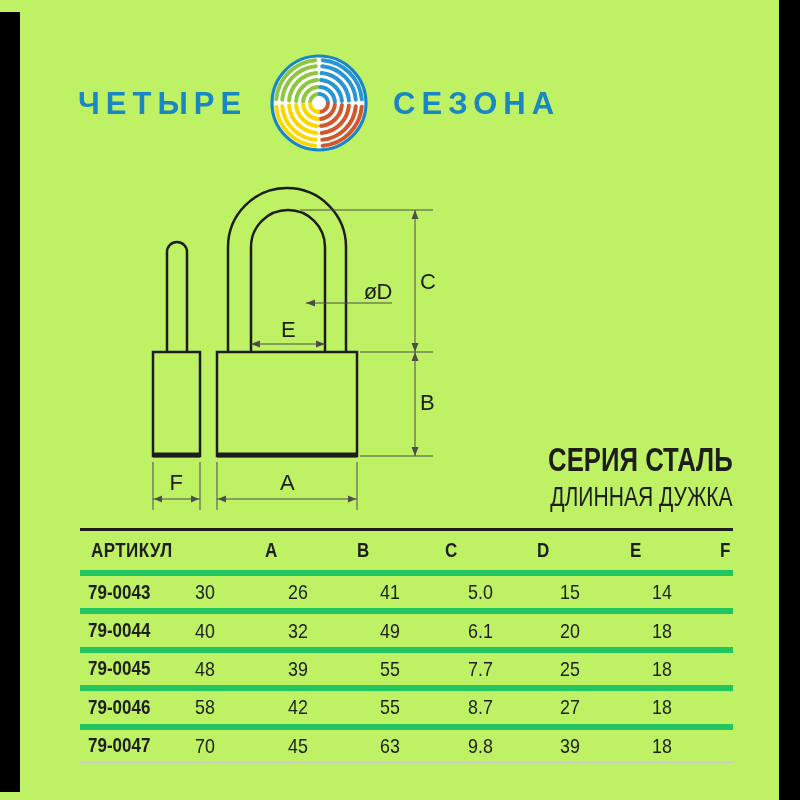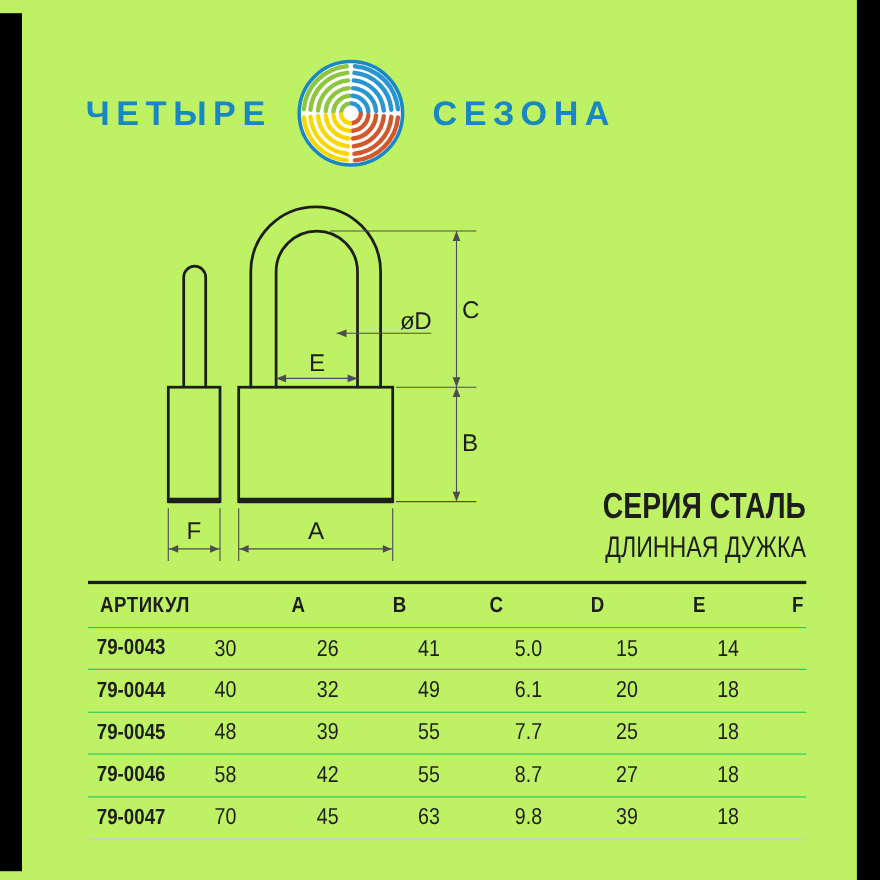--- a/index.html
+++ b/index.html
@@ -31,21 +31,21 @@
 
   
   .series { position:absolute; right:67px; top:443px; text-align:right; color:#1d1d1b; }
   .series-title { font-size:33px; font-weight:bold; line-height:1.0; transform:scaleX(0.78); transform-origin:right center; white-space:nowrap; }
   .series-subtitle { margin-top:8px; font-size:27px; font-weight:400; line-height:1.0; transform:scaleX(0.78); transform-origin:right center; white-space:nowrap; }
 
   
   .spec-table { position:absolute; left:80px; top:528px; width:653px; border-top:3px solid #1d1d1b; border-bottom:1px solid #c9c9c9; color:#1d1d1b; }
   .tr { display:grid; grid-template-columns:107px 93px 92px 88px 92px 92px auto; align-items:center; }
   .tr.th { height:39px;text-align:right; }
-  .tr.data { height:38.4px; border-top:1px solid #22c55e; }
+  .tr.data { height:38.4px; border-top:6px solid #22c55e; }
   .td { padding-left:8px; overflow:visible; white-space:nowrap; }
   .cond { display:inline-block; transform:scaleX(0.85); transform-origin:left center; font-size:21px; font-weight:400; letter-spacing:0; }
   .cond.bold { font-weight:bold; font-size:20px; }
   .cond.hdr { font-weight:bold; font-size:20px; letter-spacing:0.5px; }
 </style>
 </head>
 <body>
 
 <div class="page">
 

